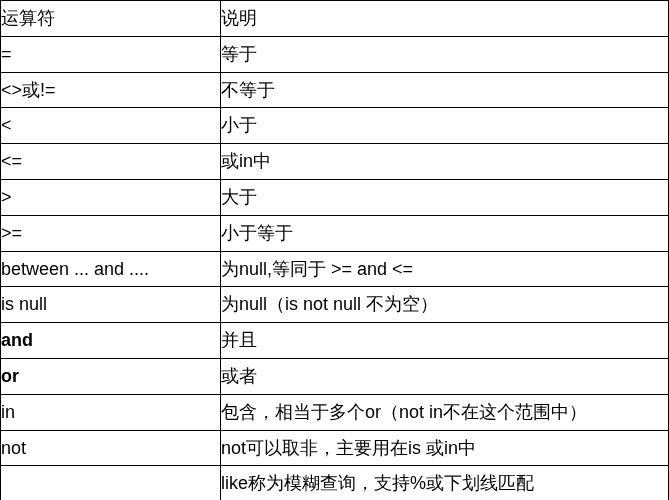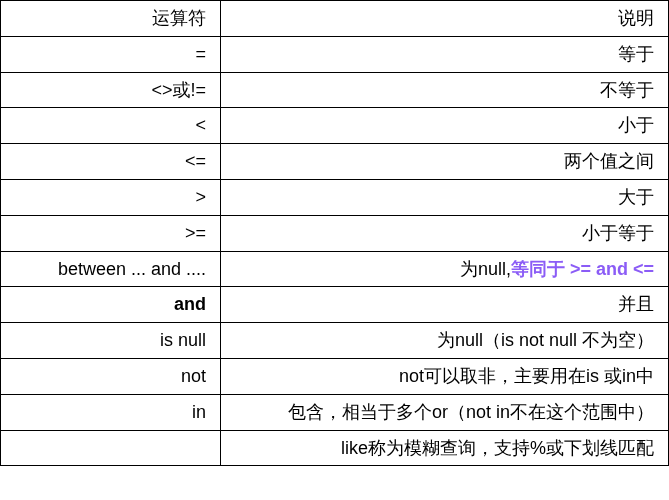--- a/index.html
+++ b/index.html
@@ -12,31 +12,31 @@
     }
     table {
       border-collapse: collapse;
       width: 100%;
       table-layout: fixed;
     }
     col.op { width: 220px; }
     col.desc { width: auto; }
     th, td {
       border: 1px solid #000;
-      padding: 3px 14px;
-      text-align: right;
+      padding: 3px 0;
+      text-align: left;
       vertical-align: top;
       line-height: 1.6;
     }
     th {
       font-weight: normal;
       background: #fff;
     }
     .bold { font-weight: bold; }
-    .red { color: #8b5cf6; font-weight: bold; margin-top: 44px; }
+    .red { color: #000000; font-weight: normal; margin-top: 44px; }
   </style>
 </head>
 <body>
 
 <table>
   <colgroup>
     <col class="op">
     <col class="desc">
   </colgroup>
   <thead>
@@ -53,49 +53,53 @@
     <tr>
       <td>&lt;&gt;或!=</td>
       <td>不等于</td>
     </tr>
     <tr>
       <td>&lt;</td>
       <td>小于</td>
     </tr>
     <tr>
       <td>&lt;=</td>
-      <td>两个值之间</td>
+      <td>或in中</td>
     </tr>
     <tr>
       <td>&gt;</td>
       <td>大于</td>
     </tr>
     <tr>
       <td>&gt;=</td>
       <td>小于等于</td>
     </tr>
     <tr>
       <td>between ... and ....</td>
       <td><span>为null,</span><span class="red">等同于 &gt;= and &lt;=</span></td>
     </tr>
     <tr>
+      <td>is null</td>
+      <td>为null（is not null 不为空）</td>
+    </tr>
+    <tr>
       <td class="bold">and</td>
       <td>并且</td>
     </tr>
     <tr>
-      <td>is null</td>
-      <td>为null（is not null 不为空）</td>
+      <td class="bold">or</td>
+      <td>或者</td>
+    </tr>
+    <tr>
+      <td>in</td>
+      <td>包含，相当于多个or（not in不在这个范围中）</td>
     </tr>
     <tr>
       <td>not</td>
       <td>not可以取非，主要用在is 或in中</td>
-    </tr>
-    <tr>
-      <td>in</td>
-      <td>包含，相当于多个or（not in不在这个范围中）</td>
     </tr>
     <tr>
       <td></td>
       <td>like称为模糊查询，支持%或下划线匹配</td>
     </tr>
 
   </tbody>
 </table>
 
 </body></html>

